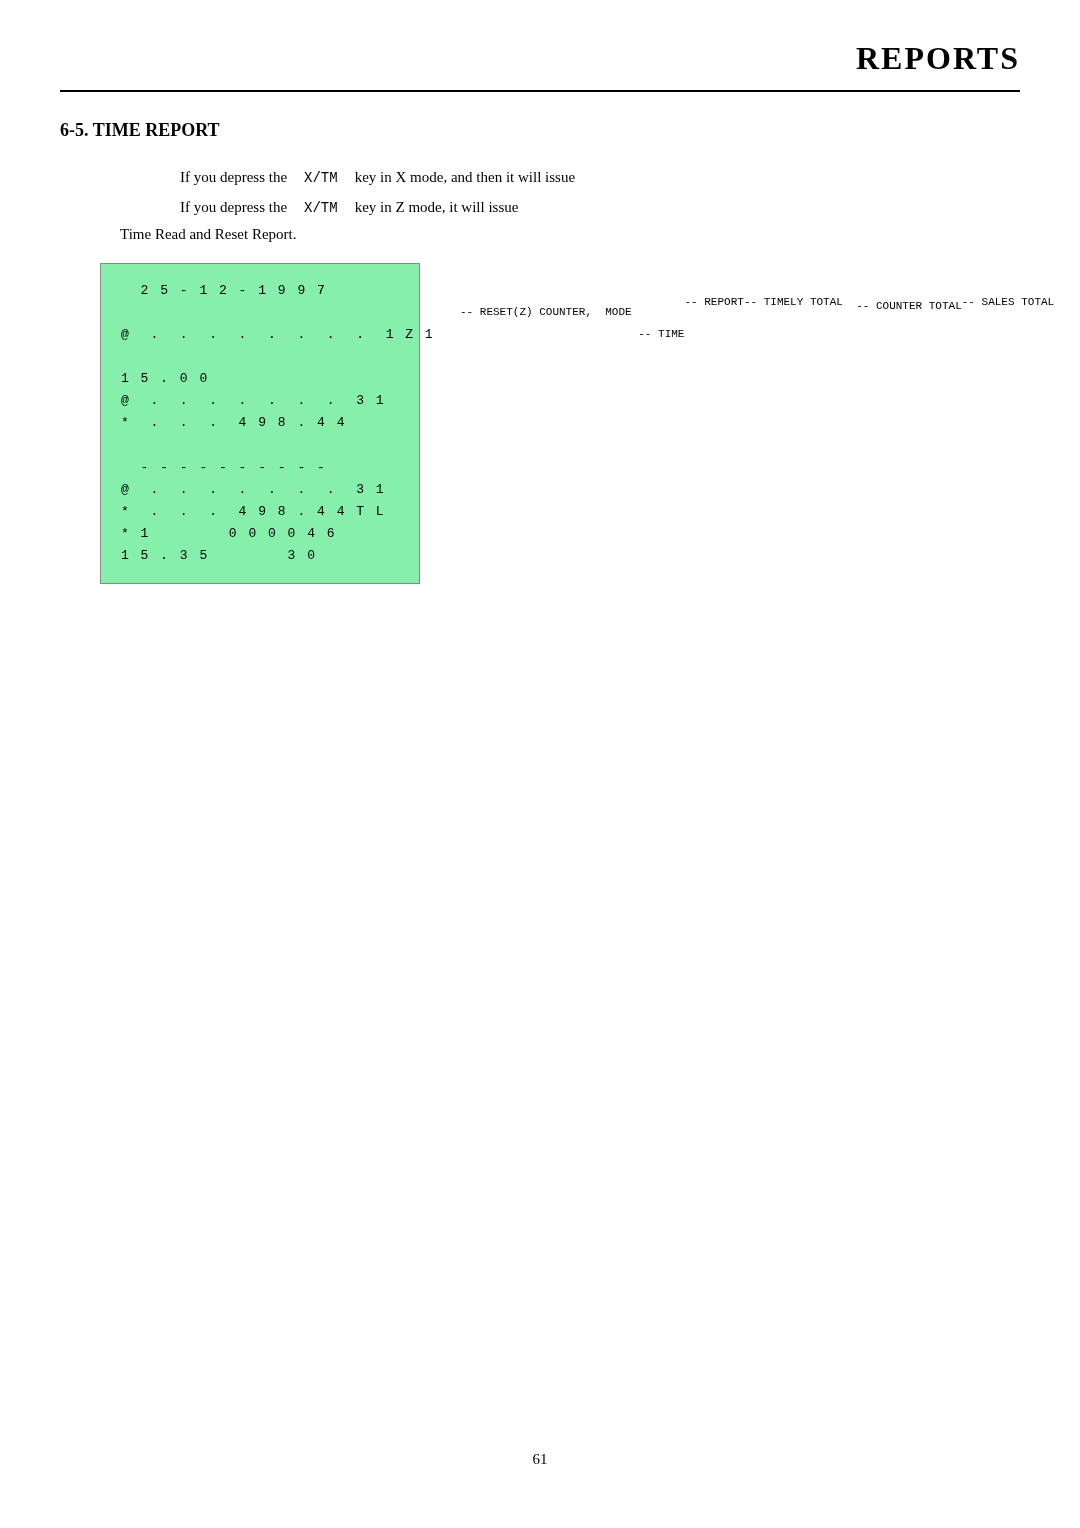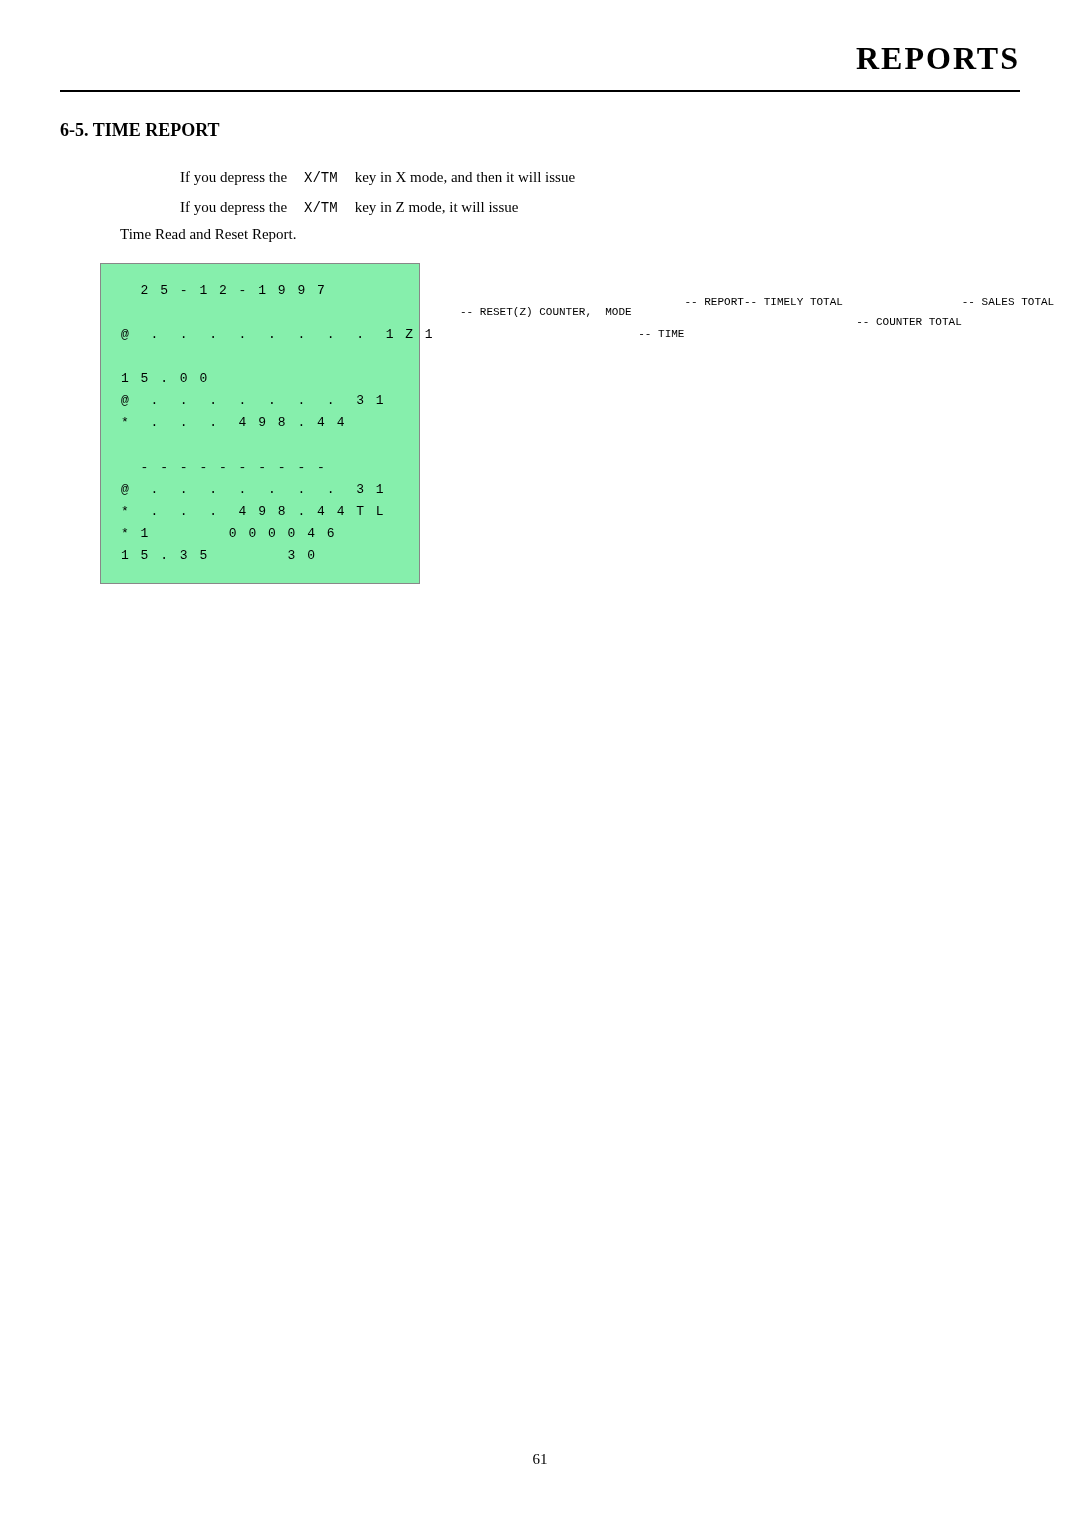--- a/index.html
+++ b/index.html
@@ -178,21 +178,21 @@
     </div>
 
     <div class="annotations">
       <span class="annotation-item" style="margin-top: 10px;">-- RESET(Z) COUNTER,  MODE</span>
       <span class="annotation-item">&nbsp;</span>
       <span class="annotation-item" style="margin-top: 32px;">-- TIME</span>
       <span class="annotation-item">-- REPORT</span>
       <span class="annotation-item">-- TIMELY TOTAL</span>
       <span class="annotation-item">&nbsp;</span>
       <span class="annotation-item">&nbsp;</span>
-      <span class="annotation-item" style="margin-top: 20px;">-- COUNTER TOTAL</span>
+      <span class="annotation-item" style="margin-top: 4px;">-- COUNTER TOTAL</span>
       <span class="annotation-item">-- SALES TOTAL</span>
     </div>
 
   </div>
 
 
 </div>
 
 <div class="page-number">61</div>
 

